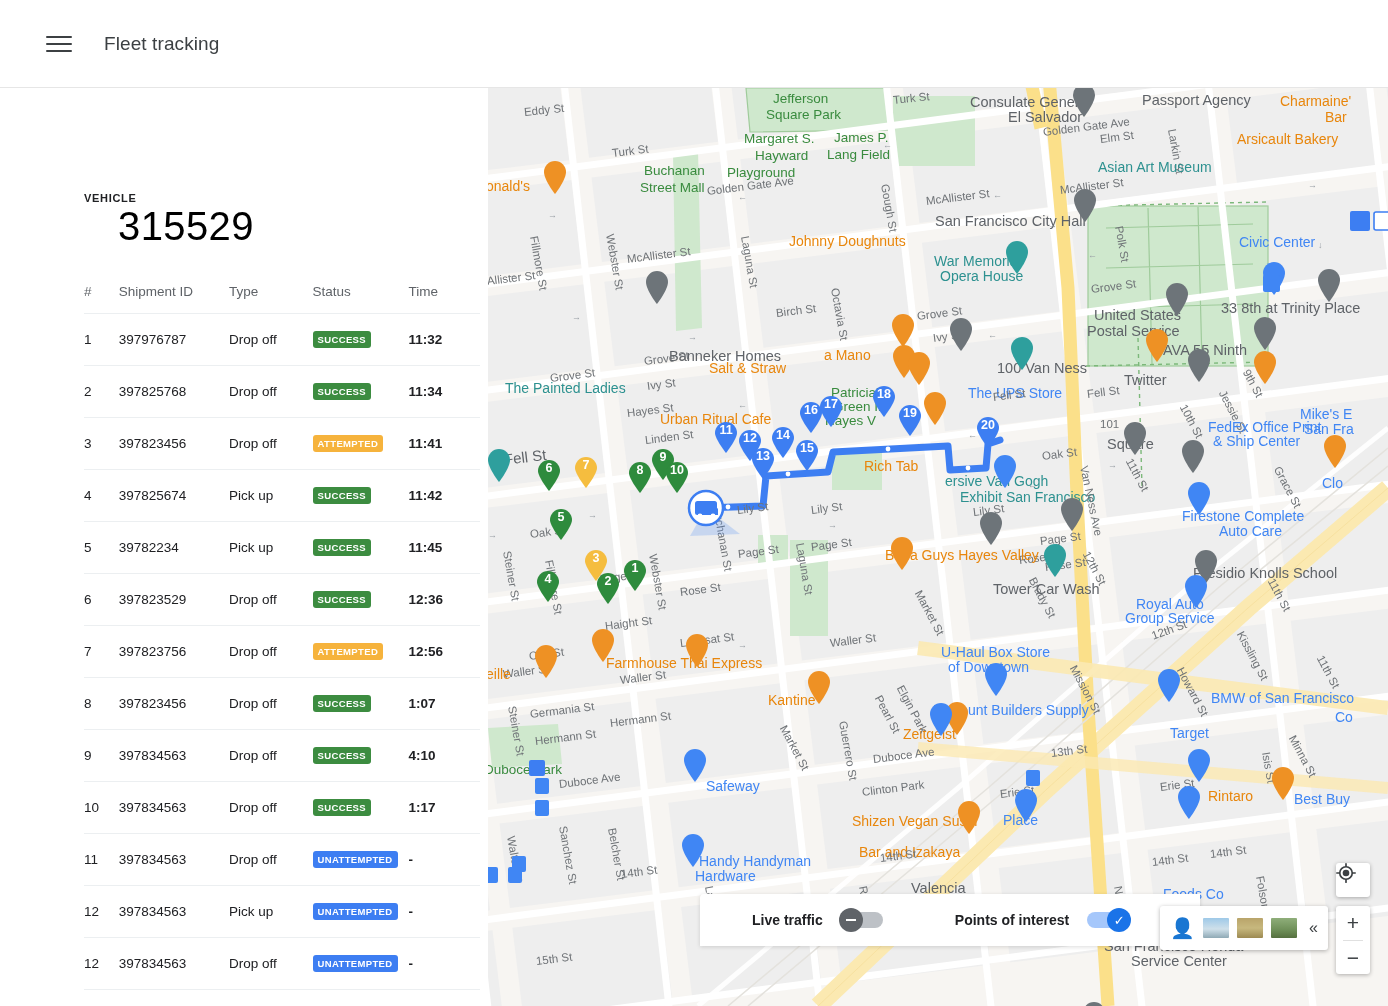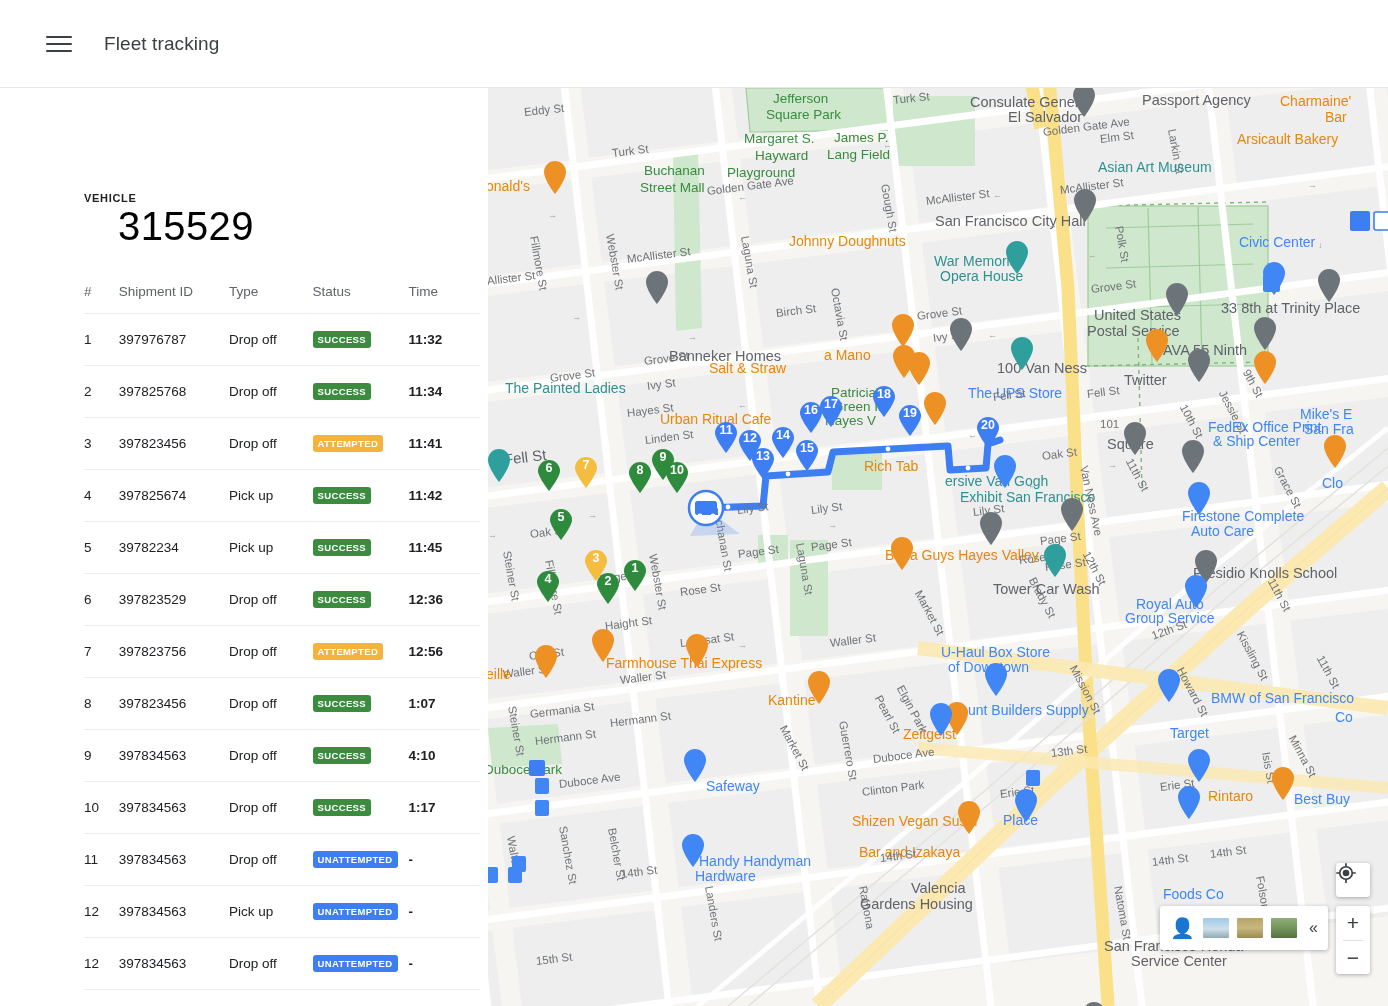--- a/index.html
+++ b/index.html
@@ -565,21 +565,21 @@
       <div class="maplabel lbl-poi-orange" style="left: 376px; top: 370px; transform-origin: left center;">Rich Tab</div>
       <div class="maplabel lbl-poi-blue" style="left: 720px; top: 331px; transform-origin: left center;">FedEx Office Print</div>
       <div class="maplabel lbl-poi-blue" style="left: 725px; top: 345px; transform-origin: left center;">&amp; Ship Center</div>
       <div class="maplabel lbl-poi-gray" style="left: 619px; top: 348px; transform-origin: left center;">Square</div>
       <div class="maplabel lbl-street" style="left: 554px; top: 362px; transform: rotate(-7deg); transform-origin: left center;">Oak St</div>
       <div class="maplabel lbl-street" style="left: 42px; top: 440px; transform: rotate(-7deg); transform-origin: left center;">Oak St</div>
       <div class="maplabel lbl-street" style="left: 41px; top: 562px; transform: rotate(-7deg); transform-origin: left center;">Oak St</div>
       <div class="maplabel lbl-poi-teal" style="left: 457px; top: 385px; transform-origin: left center;">ersive Van Gogh</div>
       <div class="maplabel lbl-poi-teal" style="left: 448px; top: 401px; transform-origin: left center; margin-left: 24px;">Exhibit San Francisco</div>
       <div class="maplabel lbl-poi-blue" style="left: 694px; top: 420px; transform-origin: left center;">Firestone Complete</div>
-      <div class="maplabel lbl-poi-blue" style="left: 703px; top: 435px; transform-origin: left center;">Auto Care</div>
+      <div class="maplabel lbl-poi-blue" style="left: 731px; top: 435px; transform-origin: left center;">Auto Care</div>
       <div class="maplabel lbl-street" style="left: 789px; top: 373px; transform: rotate(62deg); transform-origin: left center;">Grace St</div>
       <div class="maplabel lbl-street" style="left: 641px; top: 365px; transform: rotate(62deg); transform-origin: left center;">11th St</div>
       <div class="maplabel lbl-street" style="left: 596px; top: 372px; transform: rotate(78deg); transform-origin: left center;">Van Ness Ave</div>
       <div class="maplabel lbl-street" style="left: 249px; top: 416px; transform: rotate(-7deg); transform-origin: left center;">Lily St</div>
       <div class="maplabel lbl-street" style="left: 323px; top: 416px; transform: rotate(-7deg); transform-origin: left center;">Lily St</div>
       <div class="maplabel lbl-street" style="left: 485px; top: 418px; transform: rotate(-7deg); transform-origin: left center;">Lily St</div>
       <div class="maplabel lbl-street" style="left: 250px; top: 460px; transform: rotate(-7deg); transform-origin: left center;">Page St</div>
       <div class="maplabel lbl-street" style="left: 323px; top: 453px; transform: rotate(-7deg); transform-origin: left center;">Page St</div>
       <div class="maplabel lbl-street" style="left: 112px; top: 485px; transform: rotate(-7deg); transform-origin: left center;">Page St</div>
       <div class="maplabel lbl-street" style="left: 552px; top: 447px; transform: rotate(-7deg); transform-origin: left center;">Page St</div>
@@ -877,20 +877,38 @@
       <path d="M22 22 L56 48 L6 50 Z" fill="#4086f4" opacity=".22"></path>
       <circle cx="22" cy="22" r="17" fill="#ffffff" stroke="#3d7ef2" stroke-width="2.5"></circle>
       <rect x="11" y="15" width="22" height="14" rx="2.5" fill="#3d7ef2"></rect>
       <path d="M24 18 h6 l4 5 v6 h-10 z" fill="#3d7ef2"></path>
       <circle cx="16" cy="30" r="2.4" fill="#ffffff"></circle>
       <circle cx="29" cy="30" r="2.4" fill="#ffffff"></circle>
     </svg>
   </div>
 
 
+  <div class="toggle-bar">
+    <div class="toggle-item" style="margin-left:52px;">
+      <span class="toggle-label">Live traffic</span>
+      <span class="switch off">
+        <span class="knob">
+            <span class="dash"></span>
+          </span>
+      </span>
+    </div>
+    <div class="toggle-item" style="margin-left:72px;">
+      <span class="toggle-label">Points of interest</span>
+      <span class="switch on">
+        <span class="knob">
+            <span class="chk">✓</span>
+          </span>
+      </span>
+    </div>
+  </div>
 
   <div class="streetview-bar">
     <span class="pegman">👤</span>
     <span class="sv-thumb" style="background:linear-gradient(#9ec9e8,#cfe0ea 55%,#8fa9b5);"></span>
     <span class="sv-thumb" style="background:linear-gradient(#b9a46a,#c7b87e 50%,#9d8a52);"></span>
     <span class="sv-thumb" style="background:linear-gradient(#8fae7a,#6e8f58 60%,#55703f);"></span>
     <span class="expand-chev">«</span>
   </div>
 
   <div class="map-ctl" id="locate-btn">

